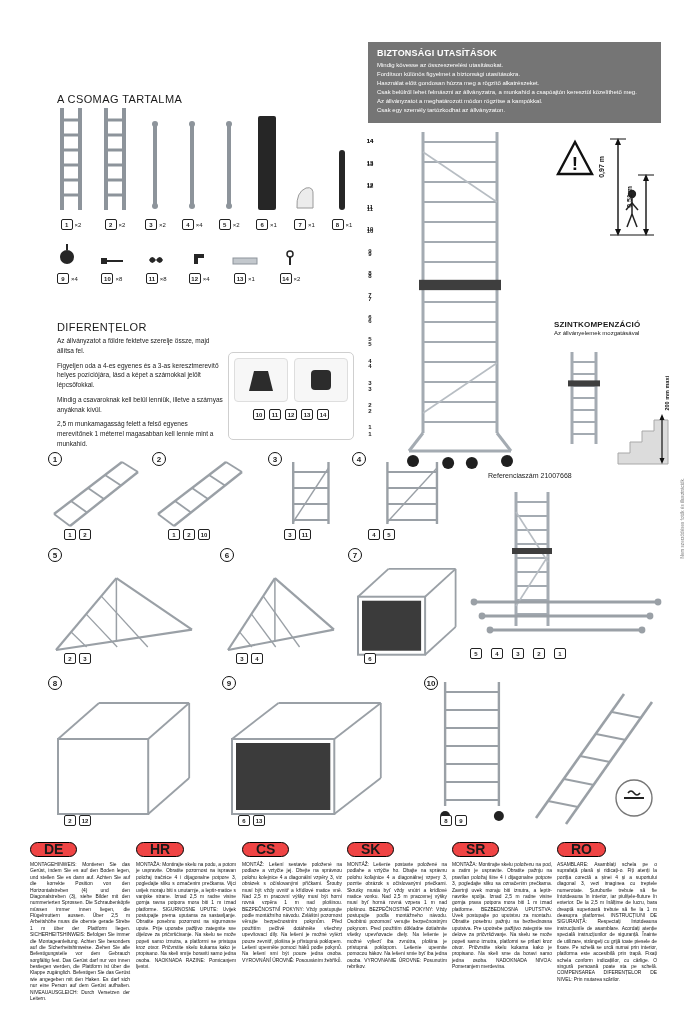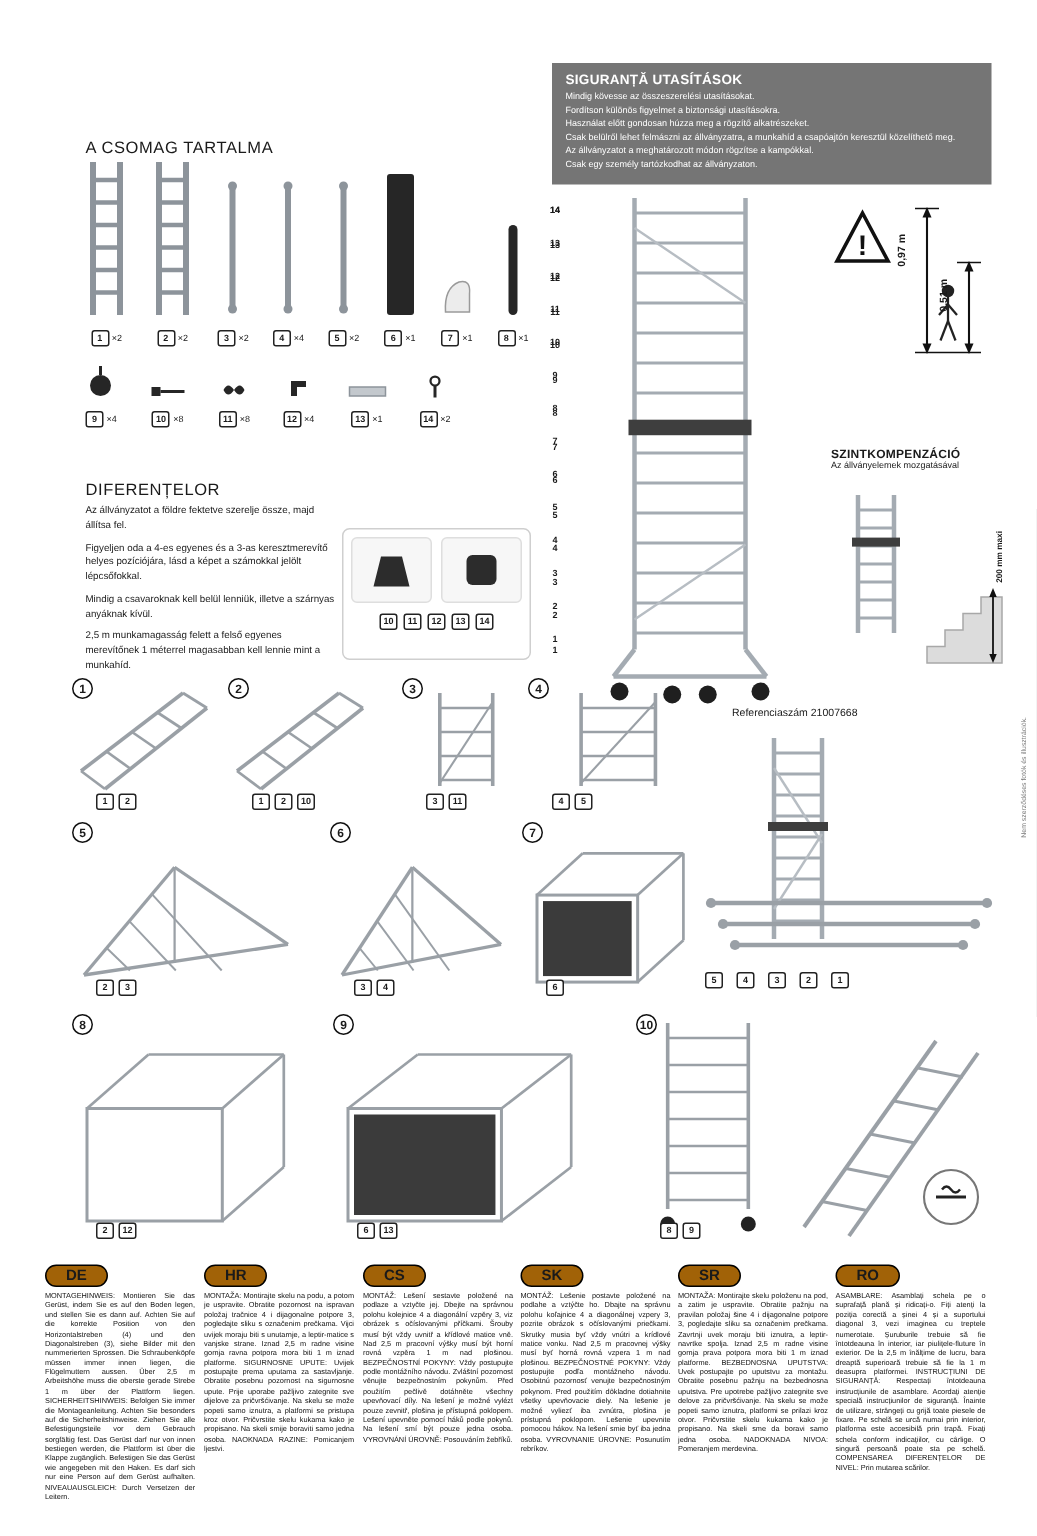--- a/index.html
+++ b/index.html
@@ -47,21 +47,21 @@
   .callout{position:absolute;font-size:6px;font-weight:bold;width:12px;text-align:center;}
 
   
   .dims{position:absolute;left:552px;top:134px;width:112px;height:106px;}
   .dims .vlabel{position:absolute;font-size:7px;font-weight:bold;writing-mode:vertical-rl;
                 transform:rotate(180deg);}
   #dim1{left:46px;top:22px;}
   #dim2{left:74px;top:52px;}
 
   
-  .level{position:absolute;left:554px;top:298px;width:116px;height:170px;}
+  .level{position:absolute;left:554px;top:320px;width:116px;height:170px;}
   .level h3{margin:0;font-size:8px;letter-spacing:.2px;}
   .level .sub{font-size:6px;margin-top:1px;}
   .level .mini{position:absolute;left:6px;top:28px;}
   .level .vlabel{position:absolute;right:0;top:56px;font-size:5.5px;font-weight:bold;
                  writing-mode:vertical-rl;transform:rotate(180deg);}
   .level .stairs{position:absolute;left:58px;top:92px;}
 
   .reference{position:absolute;left:488px;top:472px;font-size:7px;}
 
   
@@ -76,33 +76,33 @@
   
   .ref-tower{position:absolute;left:500px;top:488px;}
   .flat-bars{position:absolute;left:468px;top:592px;}
   #bar-chips{position:absolute;left:470px;top:648px;display:flex;gap:9px;}
   .br-ladder{position:absolute;left:524px;top:686px;}
 
   
   .langs{position:absolute;left:0;top:840px;width:691px;height:184px;}
   .lang{position:absolute;top:0;width:100px;}
   .pill{display:inline-block;border:1.4px solid #000;border-radius:9px;padding:0 13px;
-        font-size:10px;font-weight:bold;line-height:13px;background:#a16207;}
+        font-size:14px;font-weight:bold;line-height:13px;background:#ef4444;}
   .lang .txt{margin-top:4px;font-size:4.9px;line-height:1.3;text-align:justify;color:#111;}
 
   .side-note{position:absolute;right:6px;top:478px;font-size:4.6px;color:#777;
              writing-mode:vertical-rl;transform:rotate(180deg);}
 </style>
 </head>
 <body>
 
 <div class="page">
 
   <section class="safety">
-    <h2>SIGURANȚĂ UTASÍTÁSOK</h2>
+    <h2>BIZTONSÁGI UTASÍTÁSOK</h2>
     <div id="safety-lines">
         <div class="s-line">Mindig kövesse az összeszerelési utasításokat.</div>
         <div class="s-line">Fordítson különös figyelmet a biztonsági utasításokra.</div>
         <div class="s-line">Használat előtt gondosan húzza meg a rögzítő alkatrészeket.</div>
         <div class="s-line">Csak belülről lehet felmászni az állványzatra, a munkahíd a csapóajtón keresztül közelíthető meg.</div>
         <div class="s-line">Az állványzatot a meghatározott módon rögzítse a kampókkal.</div>
         <div class="s-line">Csak egy személy tartózkodhat az állványzaton.</div>
       </div>
   </section>
 

